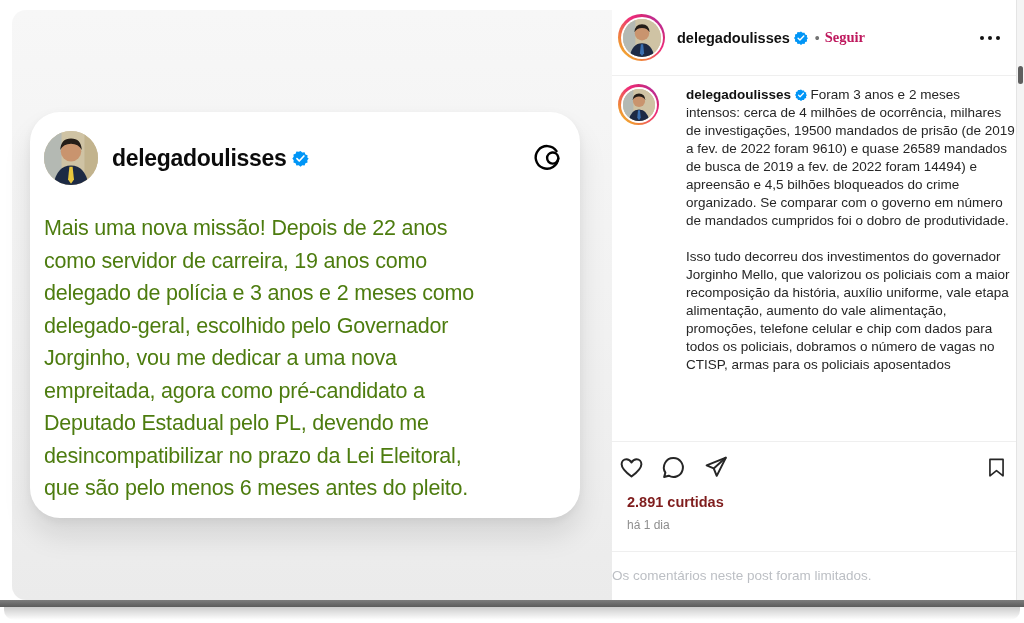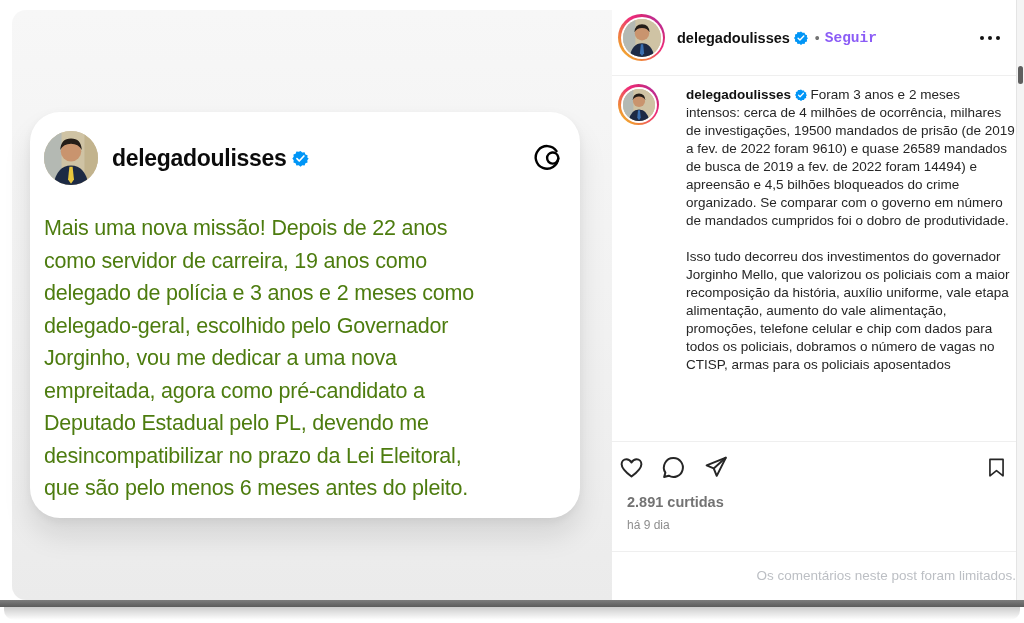--- a/index.html
+++ b/index.html
@@ -29,46 +29,46 @@
   .panel { position:absolute; left:612px; top:0; width:404px; height:600px; background:#fff; }
   .panel-header { position:absolute; left:0; top:0; right:0; height:76px;
     display:flex; align-items:center; padding:0 12px 0 6px; border-bottom:1px solid #efefef; }
   .story-ring { border-radius:50%; padding:2.5px; flex:none;
     background:linear-gradient(45deg,#f9ce34 0%,#f09433 20%,#ee2a7b 60%,#d62976 75%,#962fbf 100%); }
   .ring-inner { background:#fff; border-radius:50%; padding:2px; }
   .av-header { width:38px; height:38px; }
   .av-caption { width:32px; height:32px; }
   .hdr-username { margin-left:12px; font-size:14.5px; font-weight:700; color:#111; }
   .hdr-sep { margin:0 5px 0 7px; color:#737373; font-size:14px; }
-  .follow-btn { background:none; border:none; color:#8b5cf6; font-weight:700; font-size:14.5px;
-    font-family:Liberation Mono, monospace; cursor:pointer; }
+  .follow-btn { background:none; border:none; color:#be185d; font-weight:700; font-size:14.5px;
+    font-family:Liberation Serif, serif; cursor:pointer; }
   .more-btn { margin-left:auto; background:none; border:none; cursor:pointer;
     display:flex; gap:4px; padding:8px 4px; }
   .more-btn .dot { width:4px; height:4px; border-radius:50%; background:#111; }
 
   .caption { position:absolute; left:6px; top:84px; width:398px; height:357px; overflow:hidden; }
   .caption-row { display:flex; align-items:flex-start; }
   .caption-text { margin-left:27px; width:336px; font-size:13.5px; line-height:18px;
     color:#262626; padding-top:2px; }
   .cap-user { font-weight:700; color:#111; cursor:pointer; }
   .cap-para2 { display:block; margin-top:18px; }
 
   .action-bar { position:absolute; left:0; top:441px; right:0; height:52px;
     border-top:1px solid #efefef; display:flex; align-items:center; padding:0 9px 0 7px; }
   .icon-btn { background:none; border:none; cursor:pointer; padding:0; margin-right:17px;
     display:flex; align-items:center; }
   .icon-btn svg { display:block; }
   .save-btn { margin-left:auto; margin-right:0; }
 
   .likes-row { position:absolute; left:15px; top:494px; font-size:14.5px; font-weight:700;
-    color:#737373; cursor:pointer; }
+    color:#7f1d1d; cursor:pointer; }
   .timestamp { position:absolute; left:15px; top:518px; font-size:12px; color:#8e8e8e; }
 
   .notice-bar { position:absolute; left:0; top:551px; right:0; height:47px;
-    border-top:1px solid #efefef; display:flex; align-items:center; justify-content:flex-end; }
+    border-top:1px solid #efefef; display:flex; align-items:center; justify-content:flex-start; }
   .notice-text { font-size:13.5px; color:#bcbfc4; }
 
   
   .scroll-track { position:absolute; left:1016px; top:0; width:8px; height:600px;
     background:#f4f4f4; border-left:1px solid #e4e4e4; }
   .scroll-thumb { position:absolute; left:1017.5px; top:66px; width:5px; height:18px;
     border-radius:3px; background:#5f5f5f; }
 
   
   .window-edge { position:absolute; left:0; top:600px; width:1024px; height:7px;
@@ -194,21 +194,21 @@
         </svg>
       </button>
       <button class="icon-btn save-btn">
         <svg width="21" height="25" viewBox="0 0 24 24">
           <path d="M19.5 21.5 L12 15.6 4.5 21.5 V2.8 h15z" fill="none" stroke="#262626" stroke-width="1.9" stroke-linejoin="round"></path>
         </svg>
       </button>
     </div>
 
     <div class="likes-row">2.891 curtidas</div>
-    <div class="timestamp">há 9 dia</div>
+    <div class="timestamp">há 1 dia</div>
 
     <div class="notice-bar">
       <span class="notice-text">Os comentários neste post foram limitados.</span>
     </div>
   </div>
 
   <div class="scroll-track"></div>
   <div class="scroll-thumb"></div>
 </div>
 

